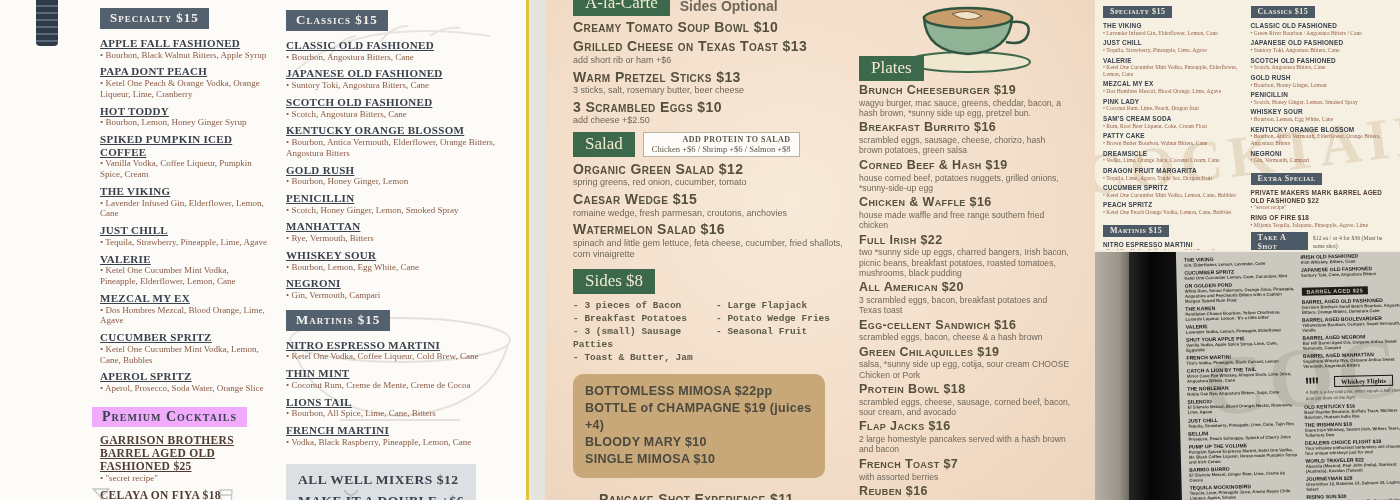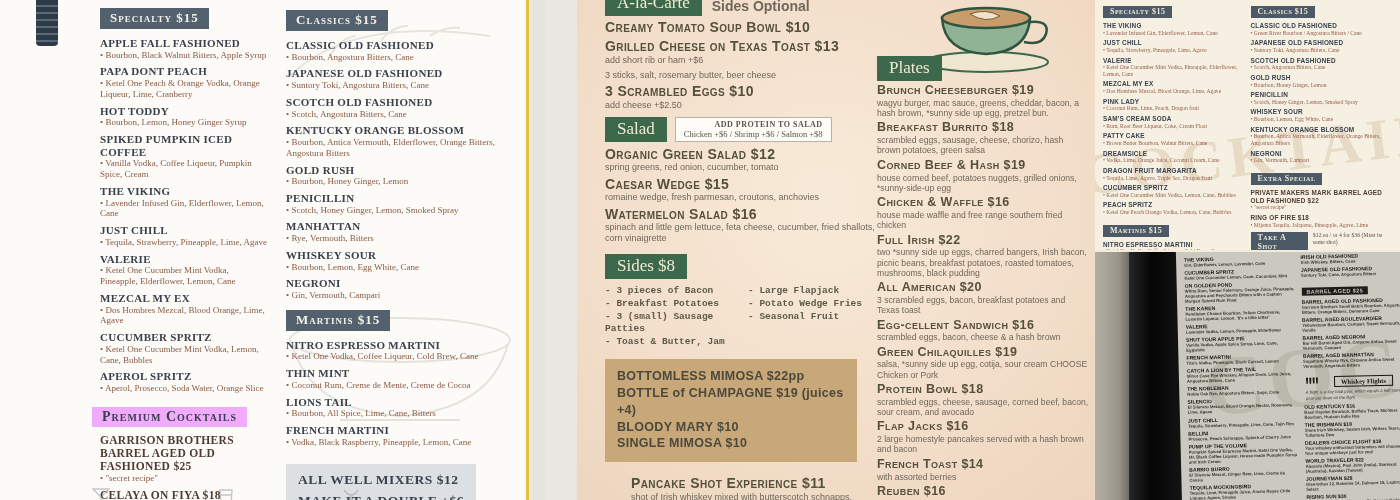--- a/index.html
+++ b/index.html
@@ -8,58 +8,58 @@
 
   
   .left-menu{position:absolute;left:0;top:0;width:529px;height:500px;background:#fcfbf7;
     border-right:3px solid #e3c43c;box-sizing:border-box;overflow:hidden;}
   .left-cols{position:relative;z-index:2;display:flex;gap:18px;padding:8px 0 0 100px;}
   .lcol1{width:168px;}
   .lcol2{width:214px;padding-top:2px;}
   .l-chip{display:inline-block;background:#53616f;color:#f4f2ec;font-variant:small-caps;font-weight:bold;
     font-size:13px;letter-spacing:1px;padding:2px 10px 3px;margin-bottom:8px;}
   .l-item{margin-bottom:5px;}
-  .l-name{font-weight:bold;font-size:11px;line-height:1.15;color:#39414d;letter-spacing:.3px;}
+  .l-name{font-weight:bold;font-size:11px;line-height:1.15;color:#39414d;letter-spacing:.3px;text-decoration:underline;}
   .l-desc{font-size:9px;line-height:1.2;color:#8a5a46;}
   .premium-band{display:inline-block;background:#f0abfc;color:#39414d;font-variant:small-caps;font-weight:bold;
     font-size:14px;letter-spacing:1px;padding:2px 10px;margin:8px 0 7px -8px;}
   .l-item.premium .l-name{color:#4e3b31;font-size:11.5px;}
   .well-box{display:inline-block;background:#dde0e2;padding:6px 12px 7px;margin-top:12px;}
   .well-line{font-weight:bold;font-size:13.5px;color:#39414d;letter-spacing:.5px;line-height:1.55;}
   .ornament{position:absolute;left:36px;top:0;width:22px;height:46px;z-index:3;
     background:repeating-linear-gradient(180deg,#2e3a47 0 5px,#5a6a7a 5px 7px);border-radius:0 0 4px 4px;}
   .sketch{position:absolute;z-index:1;opacity:.55;}
   .glass-row{position:absolute;left:92px;bottom:-8px;display:flex;gap:108px;z-index:2;}
   .glass-row svg{opacity:.5;}
 
   
   .gutter{position:absolute;left:532px;top:0;width:13px;height:500px;background:#e6e4df;}
 
   
   .center-menu{position:absolute;left:545px;top:0;width:550px;height:500px;box-sizing:border-box;
     background:radial-gradient(ellipse at 45% 40%,#f8ead9 0%,#f2ddc8 60%,#ecd4bc 100%);
-    overflow:hidden;display:flex;gap:0;padding:0 6px 0 28px;font-family:"Liberation Sans",sans-serif;margin-left:32px;}
+    overflow:hidden;display:flex;gap:14px;padding:0 6px 0 28px;font-family:"Liberation Sans",sans-serif;}
   .ccol1{width:272px;}
   .ccol2{width:212px;position:relative;}
   .g-chip{display:inline-block;background:#3c684b;color:#f3ead2;font-family:"Liberation Serif",serif;
     font-size:17px;padding:2px 12px 3px;}
   .alacarte-row{display:flex;align-items:flex-end;gap:10px;margin:-9px 0 4px;}
   .alacarte-note{font-family:Liberation Sans, sans-serif;font-weight:bold;color:#6f675a;font-size:14px;padding-bottom:2px;}
   .c-item{margin-bottom:4px;}
   .c-name{font-variant:small-caps;font-weight:bold;font-size:14px;line-height:1.1;color:#55503c;letter-spacing:.4px;}
   .c-desc{font-size:9px;line-height:1.2;color:#6f675a;}
   .salad-row{display:flex;align-items:center;gap:8px;margin:6px 0 5px;}
   .protein-box{background:#fdfcf8;border:1px solid #b9b39f;padding:2px 8px;text-align:right;}
   .protein-title{font-size:8px;font-weight:bold;letter-spacing:.5px;color:#5a5648;font-family:"Liberation Serif",serif;}
   .protein-line{font-size:8.5px;color:#5a5648;font-family:"Liberation Serif",serif;}
   .sides-chip{margin:6px 0 6px;}
   .sides-cols{display:flex;gap:14px;}
   .sides-col{width:50%;}
   .side-line{font-size:9.5px;font-weight:bold;color:#5c5a48;line-height:1.35;font-family:Liberation Mono, monospace;}
-  .mimosa-box{background:#c8a778;padding:9px 12px 10px;margin:10px 0 14px;width:228px;}
+  .mimosa-box{background:#c8a778;padding:9px 12px 10px;margin:10px 0 14px;width:228px;border-radius:10px;}
   .mimosa-line{font-weight:bold;font-size:12.5px;color:#4b493e;letter-spacing:.3px;line-height:1.35;}
   .drinks{padding-left:26px;}
   .cup-wrap{text-align:center;margin-top:-4px;}
   .plates-chip{position:absolute;left:0;top:56px;}
   .plates-list{margin-top:6px;}
   .ccol2 .c-name{font-size:12.5px;}
   .ccol2 .c-desc{font-size:8.6px;}
   .ccol2 .c-item{margin-bottom:3px;}
 
   
@@ -69,21 +69,21 @@
     font-size:58px;letter-spacing:6px;color:rgba(176,146,92,.22);transform:rotate(-7deg);white-space:nowrap;z-index:0;}
   .rt-cols{position:relative;z-index:1;display:flex;gap:8px;padding:0 10px 0 8px;}
   .rtcol{width:50%;}
   .r-chip{display:inline-block;background:#4c5a68;color:#efe9da;font-family:"Liberation Serif",serif;
     font-variant:small-caps;font-weight:bold;font-size:8px;letter-spacing:.5px;padding:1px 7px 2px;margin:0 0 4px;}
   .r-chip.cut{margin-top:-4px;}
   .r-item{margin-bottom:3px;}
   .r-name{font-size:6.4px;font-weight:bold;color:#39414d;letter-spacing:.2px;line-height:1.2;}
   .r-desc{font-size:5.6px;line-height:1.18;color:#99604a;font-family:"Liberation Serif",serif;}
   .r-item.maroon .r-name{color:#4e3b31;}
-  .shot-head{display:flex;gap:5px;align-items:flex-start;margin:4px 0 3px;}
+  .shot-head{display:flex;gap:5px;align-items:center;margin:4px 0 3px;}
   .shot-note{font-size:5.8px;color:#5a5648;font-family:"Liberation Serif",serif;line-height:1.25;width:90px;}
 
   .split-line{position:absolute;left:1095px;top:250px;width:305px;height:2px;background:#f2ecdf;}
 
   
   .right-bottom{position:absolute;left:1095px;top:252px;width:305px;height:248px;background:#141414;overflow:hidden;}
   .rb-strip{position:absolute;left:0;top:0;width:34px;height:248px;background:linear-gradient(90deg,#b3afa6 0%,#999589 70%,#6e6b63 100%);}
   .rb-frame{position:absolute;left:34px;top:0;width:50px;height:248px;background:linear-gradient(90deg,#262626 0%,#050505 45%,#121212 100%);}
   .rb-paper{position:absolute;left:84px;top:-8px;width:236px;height:270px;background:#cbc8bf;transform:rotate(-1.4deg);
     box-sizing:border-box;display:flex;gap:7px;padding:10px 2px 0 8px;font-family:"Liberation Sans",sans-serif;overflow:hidden;}
@@ -293,20 +293,21 @@
             <div class="c-name">Creamy Tomato Soup Bowl $10</div>
 
           </div>
 
           <div class="c-item">
             <div class="c-name">Grilled Cheese on Texas Toast $13</div>
             <div class="c-desc">add short rib or ham +$6</div>
           </div>
 
           <div class="c-item">
+            <div class="c-name">Warm Pretzel Sticks $13</div>
             <div class="c-desc">3 sticks, salt, rosemary butter, beer cheese</div>
           </div>
 
           <div class="c-item">
             <div class="c-name">3 Scrambled Eggs $10</div>
             <div class="c-desc">add cheese +$2.50</div>
           </div>
         </div>
 
       <div class="salad-row">
@@ -381,21 +382,21 @@
       </div>
       <div class="g-chip plates-chip">Plates</div>
       <div class="plates-list">
 
           <div class="c-item">
             <div class="c-name">Brunch Cheeseburger $19</div>
             <div class="c-desc">wagyu burger, mac sauce, greens, cheddar, bacon, a hash brown, *sunny side up egg, pretzel bun.</div>
           </div>
 
           <div class="c-item">
-            <div class="c-name">Breakfast Burrito $18</div>
+            <div class="c-name">Breakfast Burrito $16</div>
             <div class="c-desc">scrambled eggs, sausage, cheese, chorizo, hash brown potatoes, green salsa</div>
           </div>
 
           <div class="c-item">
             <div class="c-name">Corned Beef &amp; Hash $19</div>
             <div class="c-desc">house corned beef, potatoes nuggets, grilled onions, *sunny-side-up egg</div>
           </div>
 
           <div class="c-item">
             <div class="c-name">Chicken &amp; Waffle $16</div>
@@ -426,21 +427,21 @@
             <div class="c-name">Protein Bowl $18</div>
             <div class="c-desc">scrambled eggs, cheese, sausage, corned beef, bacon, sour cream, and avocado</div>
           </div>
 
           <div class="c-item">
             <div class="c-name">Flap Jacks $16</div>
             <div class="c-desc">2 large homestyle pancakes served with a hash brown and bacon</div>
           </div>
 
           <div class="c-item">
-            <div class="c-name">French Toast $14</div>
+            <div class="c-name">French Toast $7</div>
             <div class="c-desc">with assorted berries</div>
           </div>
 
           <div class="c-item">
             <div class="c-name">Reuben $16</div>
             <div class="c-desc">corned beef, kraut, havarti cheese, mac sauce, marble rye</div>
           </div>
 
         </div>
     </div>

